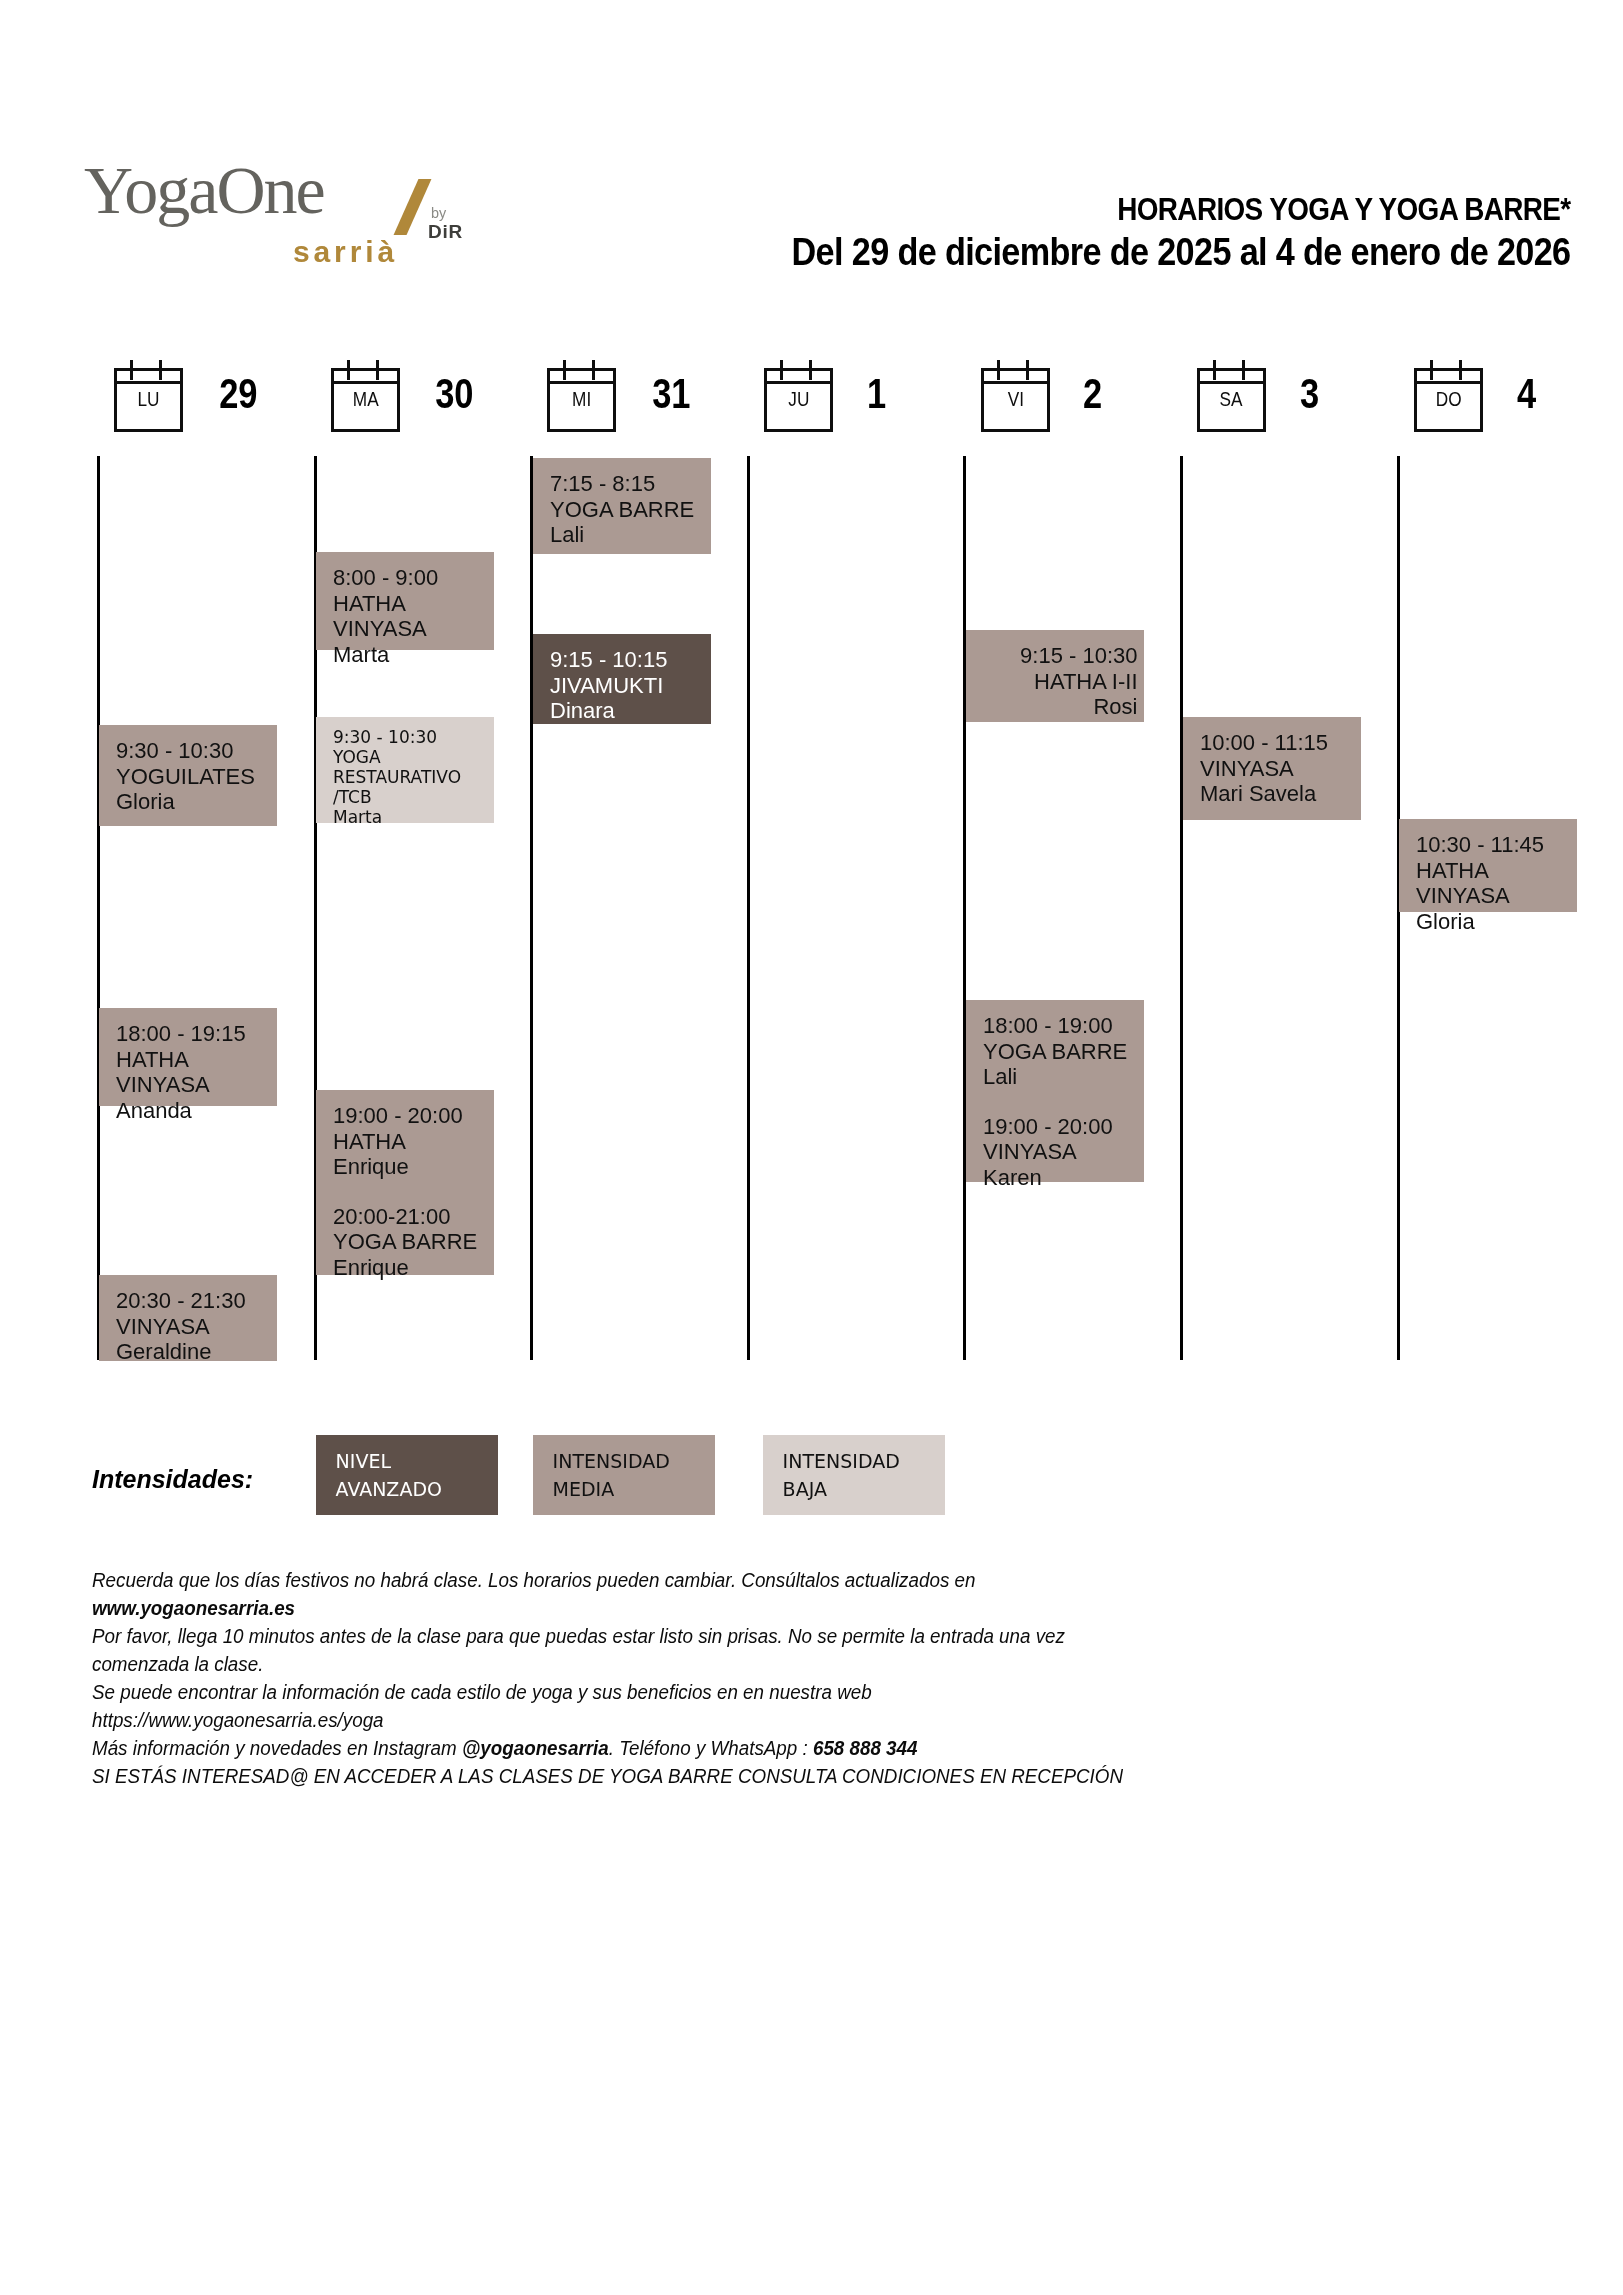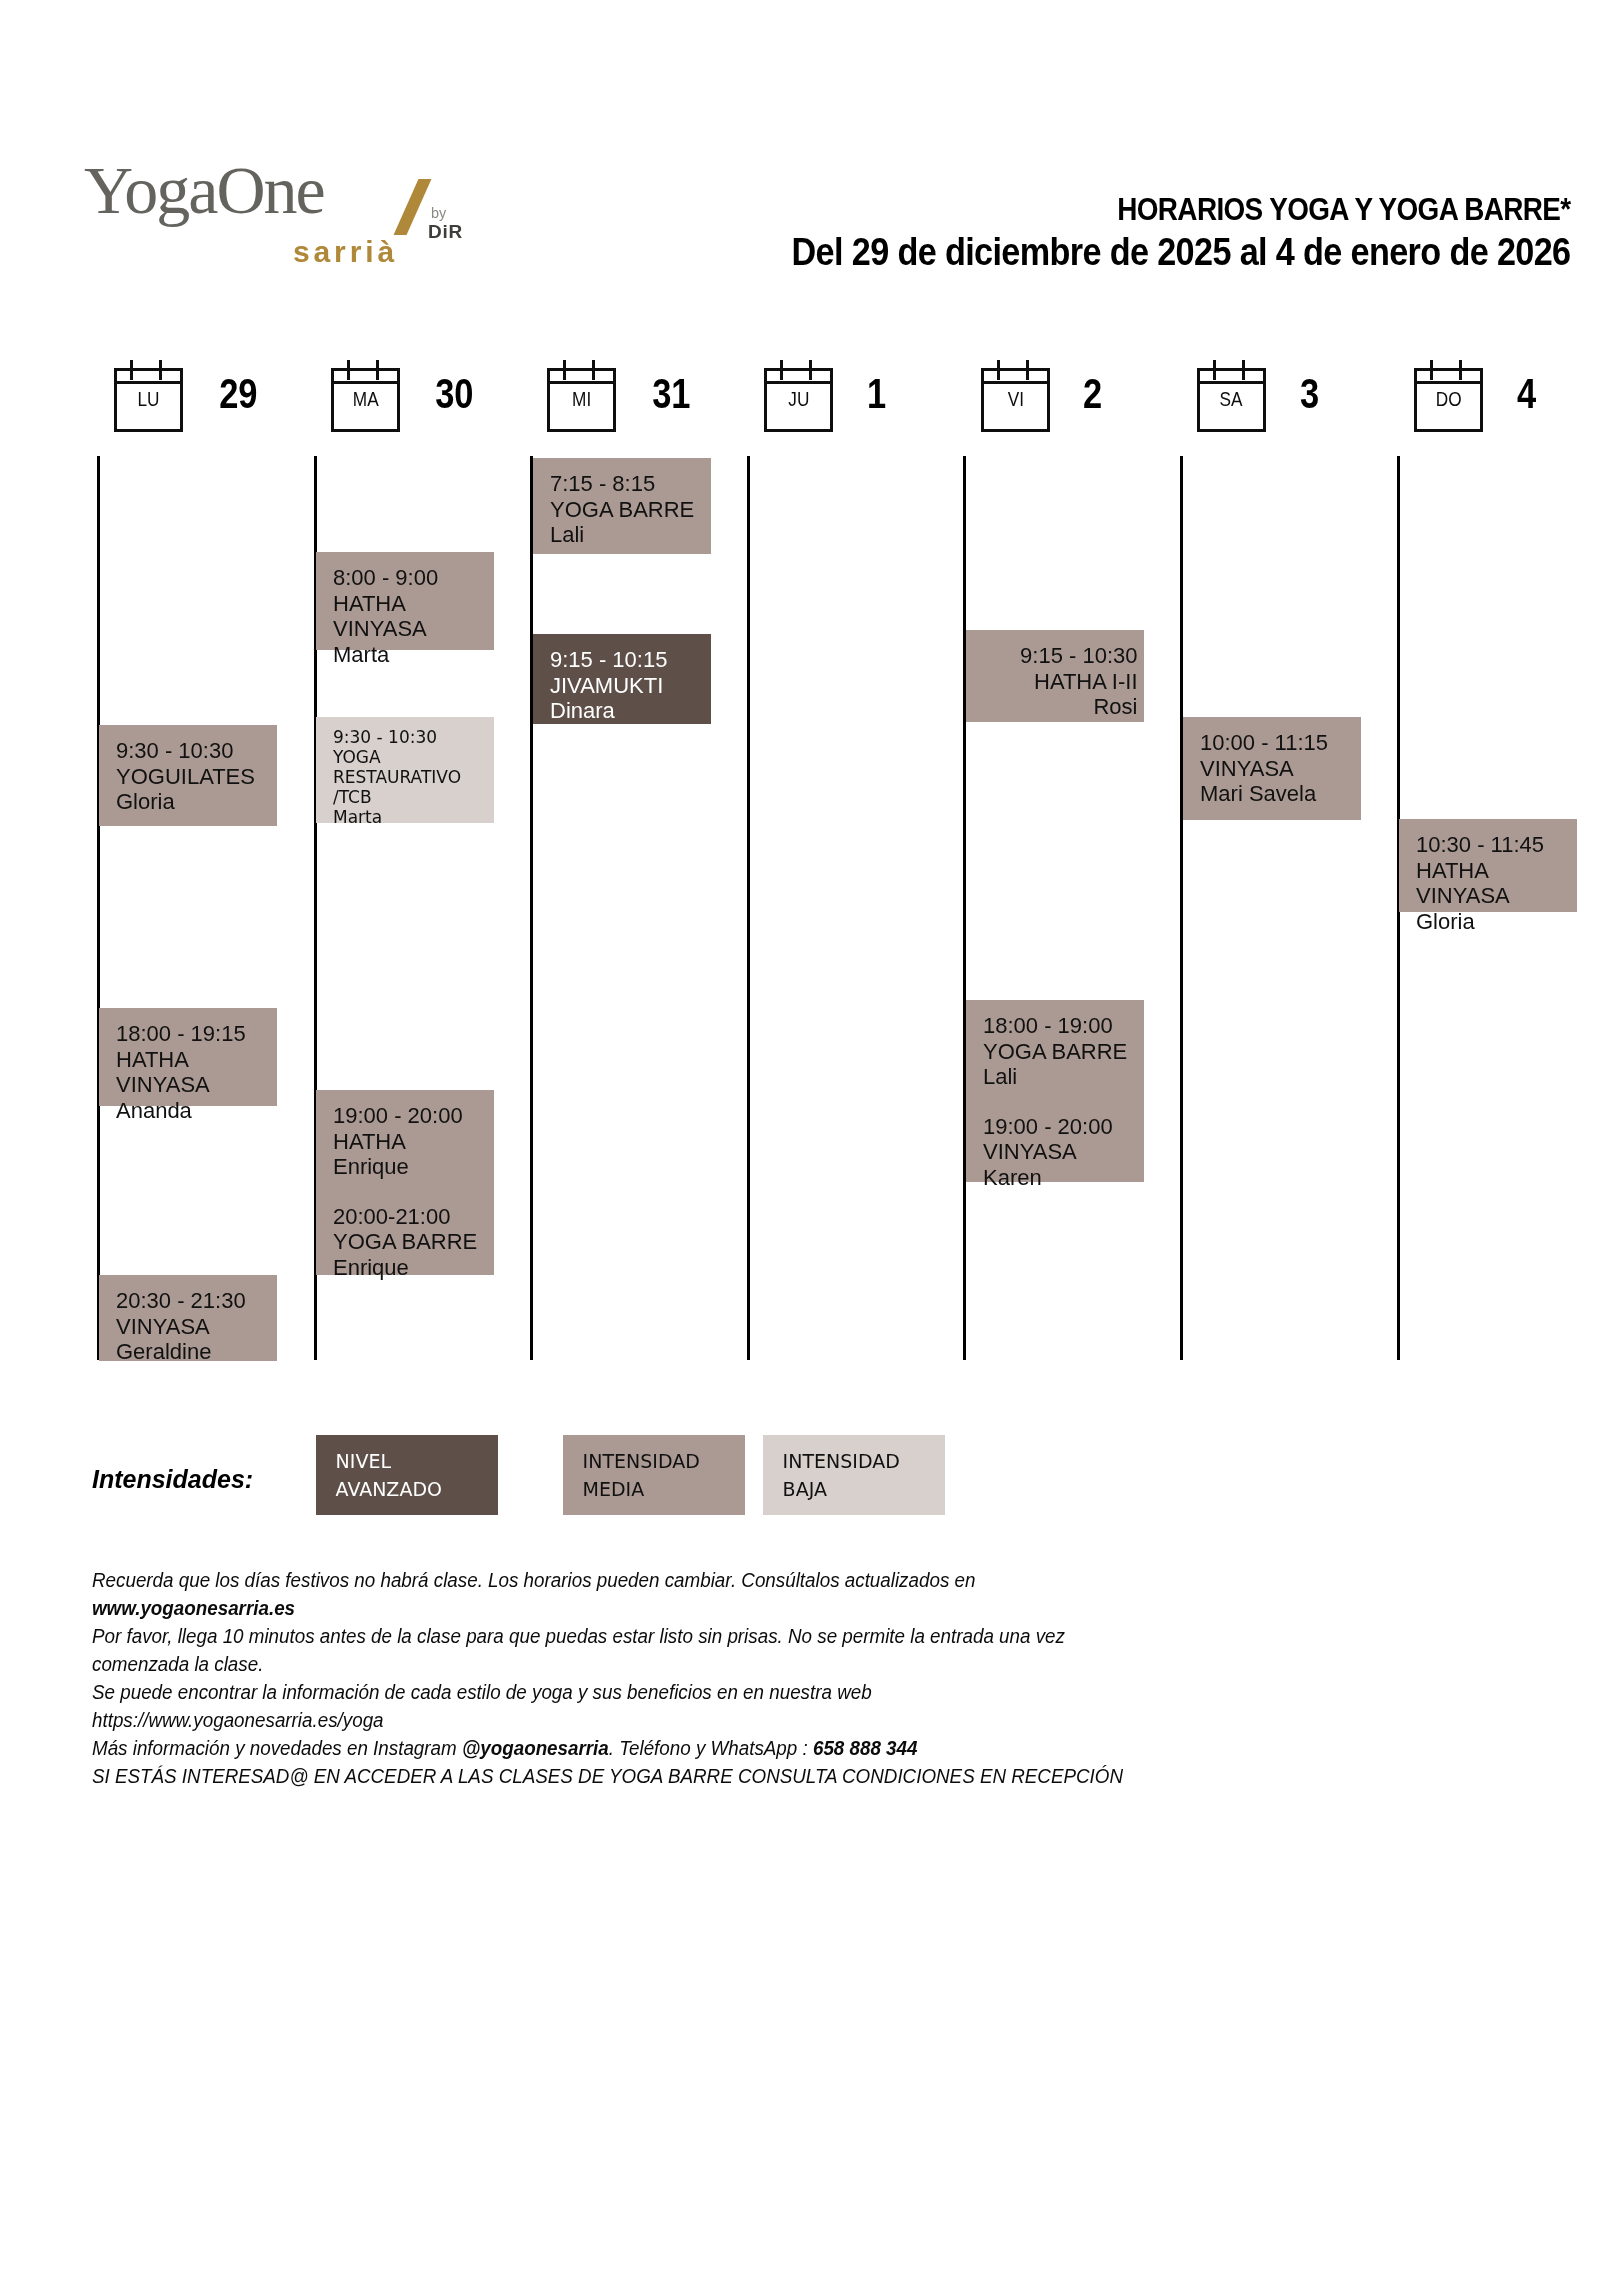--- a/index.html
+++ b/index.html
@@ -253,21 +253,21 @@
         <div class="name">HATHA VINYASA</div>
         <div class="teacher">Gloria</div>
       </div>
     </div>
   </div>
 <div class="legend-label">Intensidades:</div>
 <div id="legend-boxes">
     <div class="legend-box intensity-avanzado" style="left: 316px; top: 1435px;">
       <span>NIVEL AVANZADO</span>
     </div>
-    <div class="legend-box intensity-media" style="left: 533px; top: 1435px; margin-left: 30px;">
+    <div class="legend-box intensity-media" style="left: 533px; top: 1435px;">
       <span>INTENSIDAD MEDIA</span>
     </div>
     <div class="legend-box intensity-baja" style="left: 749px; top: 1435px; margin-left: 14px;">
       <span>INTENSIDAD BAJA</span>
     </div>
   </div>
 <div class="footer" id="footer">
     <div class="fline"><span>Recuerda que los días festivos no habrá clase. Los horarios pueden cambiar. Consúltalos actualizados en</span></div>
     <div class="fline"><span class="b">www.yogaonesarria.es</span></div>
     <div class="fline"><span>Por favor, llega 10 minutos antes de la clase para que puedas estar listo sin prisas. No se permite la entrada una vez</span></div>

